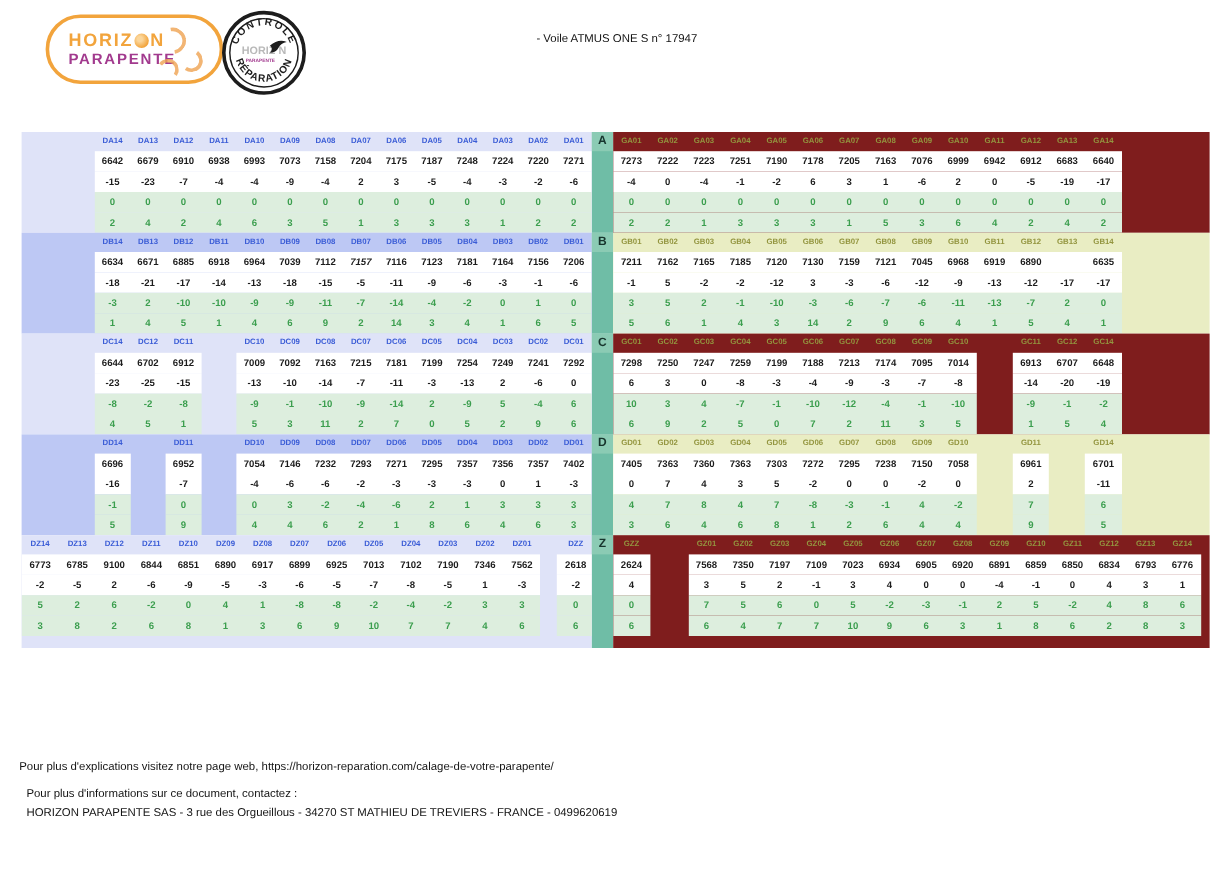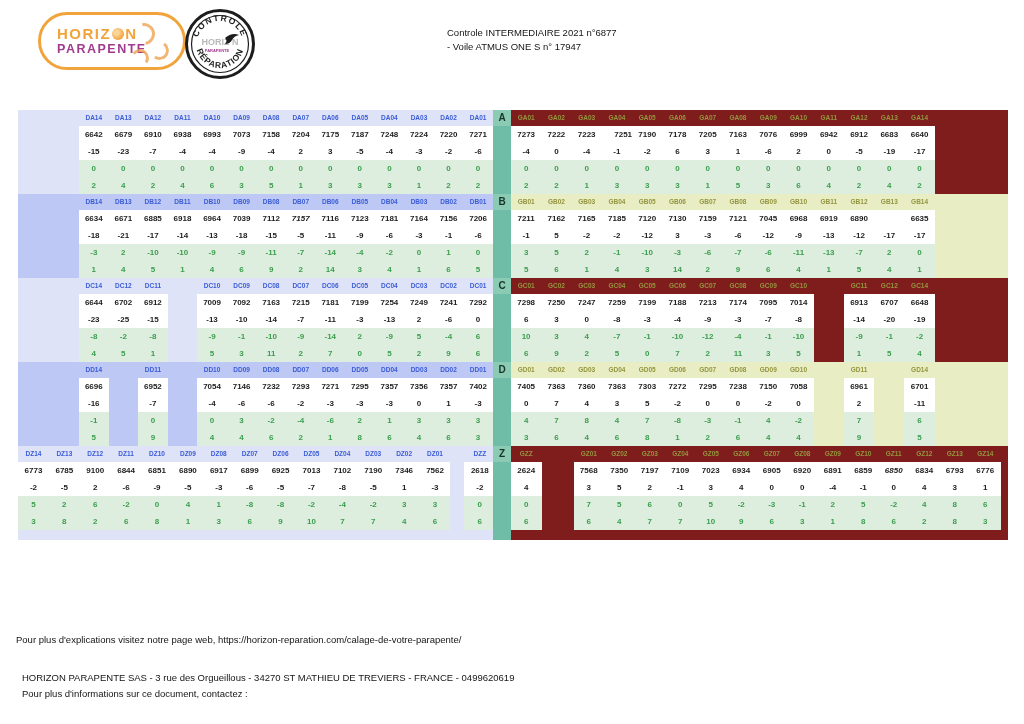--- a/index.html
+++ b/index.html
@@ -45,21 +45,21 @@
   .row.gr{height:17px;background:#ddeede;}
   .cell{flex:none;text-align:center;font-weight:bold;font-size:8px;line-height:17px;color:#1c1c1c;}
   .hr .cell{font-size:6.5px;line-height:16px;}
   .side-left .hr .cell{color:#3a5cd6;}
   .side-right .hr .cell{color:#93953f;}
   .gr .cell{color:#3b9e4e;}
 
   
   .footer-line{position:absolute;font-size:9.5px;color:#141414;white-space:nowrap;}
   #footer1{left:16px;top:634px;}
-  #footer2{left:22px;top:688px;}
+  #footer2{left:22px;top:656px;}
   #footer3{left:22px;top:672px;}
   #footer1 a{color:#141414;text-decoration:none;text-align:center;}
 </style>
 </head>
 <body>
 
 <div id="logo">
   <div class="logo-line1">
     <span>HORIZ</span>
       <span class="logo-sun"></span>
@@ -83,21 +83,20 @@
   </text>
   <text font-size="8.5" font-weight="bold" fill="#1d1d1d" letter-spacing="0.8">
     <textPath href="#arcBot" startOffset="50%" text-anchor="middle">RÉPARATION</textPath>
   </text>
   <text x="36" y="37" text-anchor="middle" font-size="9" font-weight="bold" fill="#b9b9b9">HORIZ N</text>
   <text x="33" y="44" text-anchor="middle" font-size="4" font-weight="bold" fill="#a23a8e">PARAPENTE</text>
   <path d="M41 30 q7 -6 14 -3 q-5 1 -7 5 q-2 4 -7 4 q3 -3 0 -6 z" fill="#1d1d1d"></path>
 </svg>
 
 <div id="info">
-  <div>Controle INTERMEDIAIRE 2021 n°6877</div>
   <div>- Voile ATMUS ONE S n° 17947</div>
 </div>
 
 <div id="calage-table">
     <div class="band">
       <div class="half left side-left bg-lav">
         <div class="groups">
           <div class="spacer" style="width: 61px;"></div>
           <div class="group">
             <div class="row hr">
@@ -202,21 +201,21 @@
               <div class="cell" style="width: 30.28px;">GA10</div>
               <div class="cell" style="width: 30.28px;">GA11</div>
               <div class="cell" style="width: 30.28px;">GA12</div>
               <div class="cell" style="width: 30.28px;">GA13</div>
               <div class="cell" style="width: 30.28px;">GA14</div>
             </div>
             <div class="row dr">
               <div class="cell" style="width: 30.28px;">7273</div>
               <div class="cell" style="width: 30.28px;">7222</div>
               <div class="cell" style="width: 30.28px;">7223</div>
-              <div class="cell" style="width: 30.28px; text-align: right;">7251</div>
+              <div class="cell" style="width: 30.28px;">7251</div>
               <div class="cell" style="width: 30.28px;">7190</div>
               <div class="cell" style="width: 30.28px;">7178</div>
               <div class="cell" style="width: 30.28px;">7205</div>
               <div class="cell" style="width: 30.28px;">7163</div>
               <div class="cell" style="width: 30.28px;">7076</div>
               <div class="cell" style="width: 30.28px;">6999</div>
               <div class="cell" style="width: 30.28px;">6942</div>
               <div class="cell" style="width: 30.28px;">6912</div>
               <div class="cell" style="width: 30.28px;">6683</div>
               <div class="cell" style="width: 30.28px;">6640</div>
@@ -1004,21 +1003,21 @@
               <div class="cell" style="width: 30.5px;">7568</div>
               <div class="cell" style="width: 30.5px;">7350</div>
               <div class="cell" style="width: 30.5px;">7197</div>
               <div class="cell" style="width: 30.5px;">7109</div>
               <div class="cell" style="width: 30.5px;">7023</div>
               <div class="cell" style="width: 30.5px;">6934</div>
               <div class="cell" style="width: 30.5px;">6905</div>
               <div class="cell" style="width: 30.5px;">6920</div>
               <div class="cell" style="width: 30.5px;">6891</div>
               <div class="cell" style="width: 30.5px;">6859</div>
-              <div class="cell" style="width: 30.5px; font-style: italic;">6850</div>
+              <div class="cell" style="width: 30.5px;">6850</div>
               <div class="cell" style="width: 30.5px;">6834</div>
               <div class="cell" style="width: 30.5px;">6793</div>
               <div class="cell" style="width: 30.5px;">6776</div>
             </div>
             <div class="row dr">
               <div class="cell" style="width: 30.5px;">3</div>
               <div class="cell" style="width: 30.5px;">5</div>
               <div class="cell" style="width: 30.5px;">2</div>
               <div class="cell" style="width: 30.5px;">-1</div>
               <div class="cell" style="width: 30.5px;">3</div>

